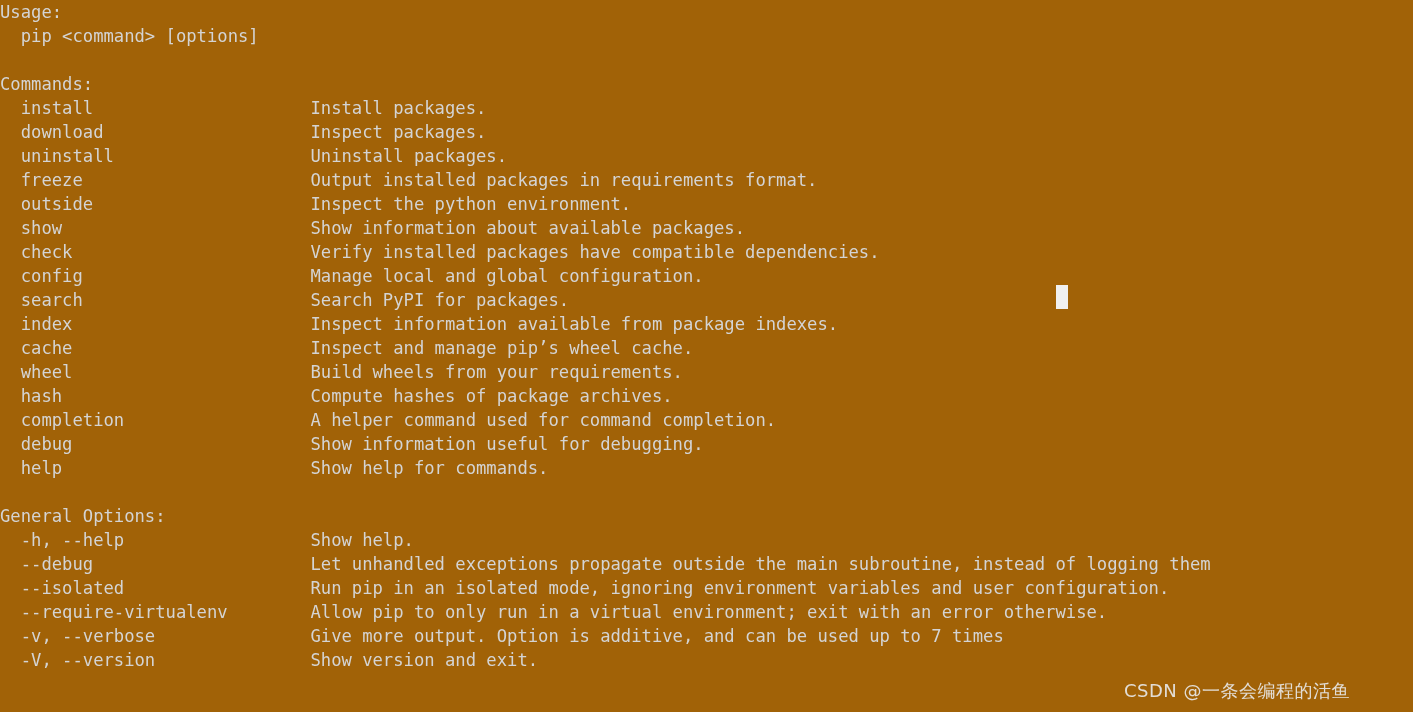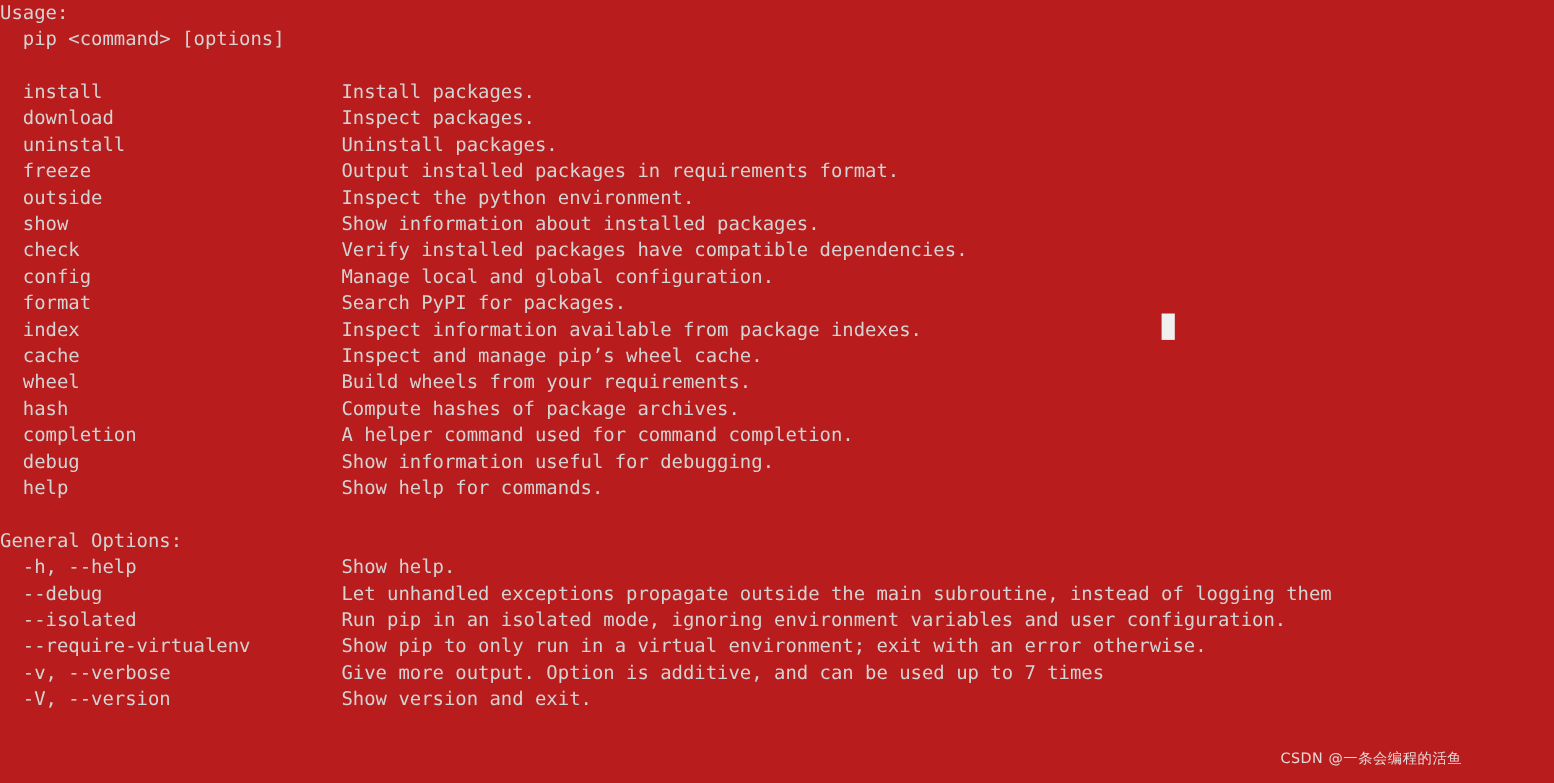--- a/index.html
+++ b/index.html
@@ -5,21 +5,21 @@
 <style>
   html, body {
     margin: 0;
     padding: 0;
     background: #0d0d0d;
   }
   #terminal {
     position: relative;
     width: 1413px;
     height: 712px;
-    background: #b91c1c;
+    background: #a16207;
     overflow: hidden;
     font-family: "DejaVu Sans Mono", "Liberation Mono", monospace;
     font-size: 17.2px;
     line-height: 24px;
     color: #d4d4d4;
     -webkit-font-smoothing: antialiased;
   }
   .screen {
     position: absolute;
     top: 0;
@@ -40,66 +40,67 @@
   .cursor {
     position: absolute;
     left: 1056px;
     top: 285px;
     width: 12px;
     height: 24px;
     background: #f0f0f0;
   }
   .watermark {
     position: absolute;
-    left: 1164px;
+    left: 1124px;
     top: 679px;
     font-family: "DejaVu Sans", "Liberation Sans", sans-serif;
-    font-size: 13px;
+    font-size: 18px;
     line-height: 24px;
     color: #e8e8e8;
     white-space: pre;
     opacity: 0.92;
     letter-spacing: 0.5px;
   }
 </style>
 </head>
 <body>
 
 <div id="terminal">
 
   <div class="screen">
 
     <span class="line">Usage:</span>
     <span class="line">  pip &lt;command&gt; [options]</span>
     <span class="blank"></span>
+    <span class="line">Commands:</span>
 
     <span class="line">  install                     Install packages.</span>
     <span class="line">  download                    Inspect packages.</span>
     <span class="line">  uninstall                   Uninstall packages.</span>
     <span class="line">  freeze                      Output installed packages in requirements format.</span>
     <span class="line">  outside                     Inspect the python environment.</span>
-    <span class="line">  show                        Show information about installed packages.</span>
+    <span class="line">  show                        Show information about available packages.</span>
     <span class="line">  check                       Verify installed packages have compatible dependencies.</span>
     <span class="line">  config                      Manage local and global configuration.</span>
-    <span class="line">  format                      Search PyPI for packages.</span>
+    <span class="line">  search                      Search PyPI for packages.</span>
     <span class="line">  index                       Inspect information available from package indexes.</span>
     <span class="line">  cache                       Inspect and manage pip’s wheel cache.</span>
     <span class="line">  wheel                       Build wheels from your requirements.</span>
     <span class="line">  hash                        Compute hashes of package archives.</span>
     <span class="line">  completion                  A helper command used for command completion.</span>
     <span class="line">  debug                       Show information useful for debugging.</span>
     <span class="line">  help                        Show help for commands.</span>
 
     <span class="blank"></span>
     <span class="line">General Options:</span>
 
     <span class="line">  -h, --help                  Show help.</span>
     <span class="line">  --debug                     Let unhandled exceptions propagate outside the main subroutine, instead of logging them</span>
     <span class="line">  --isolated                  Run pip in an isolated mode, ignoring environment variables and user configuration.</span>
-    <span class="line">  --require-virtualenv        Show pip to only run in a virtual environment; exit with an error otherwise.</span>
+    <span class="line">  --require-virtualenv        Allow pip to only run in a virtual environment; exit with an error otherwise.</span>
     <span class="line">  -v, --verbose               Give more output. Option is additive, and can be used up to 7 times</span>
     <span class="line">  -V, --version               Show version and exit.</span>
 
   </div>
 
   <div class="cursor"></div>
 
   <div class="watermark">CSDN @一条会编程的活鱼</div>
 
 </div>

